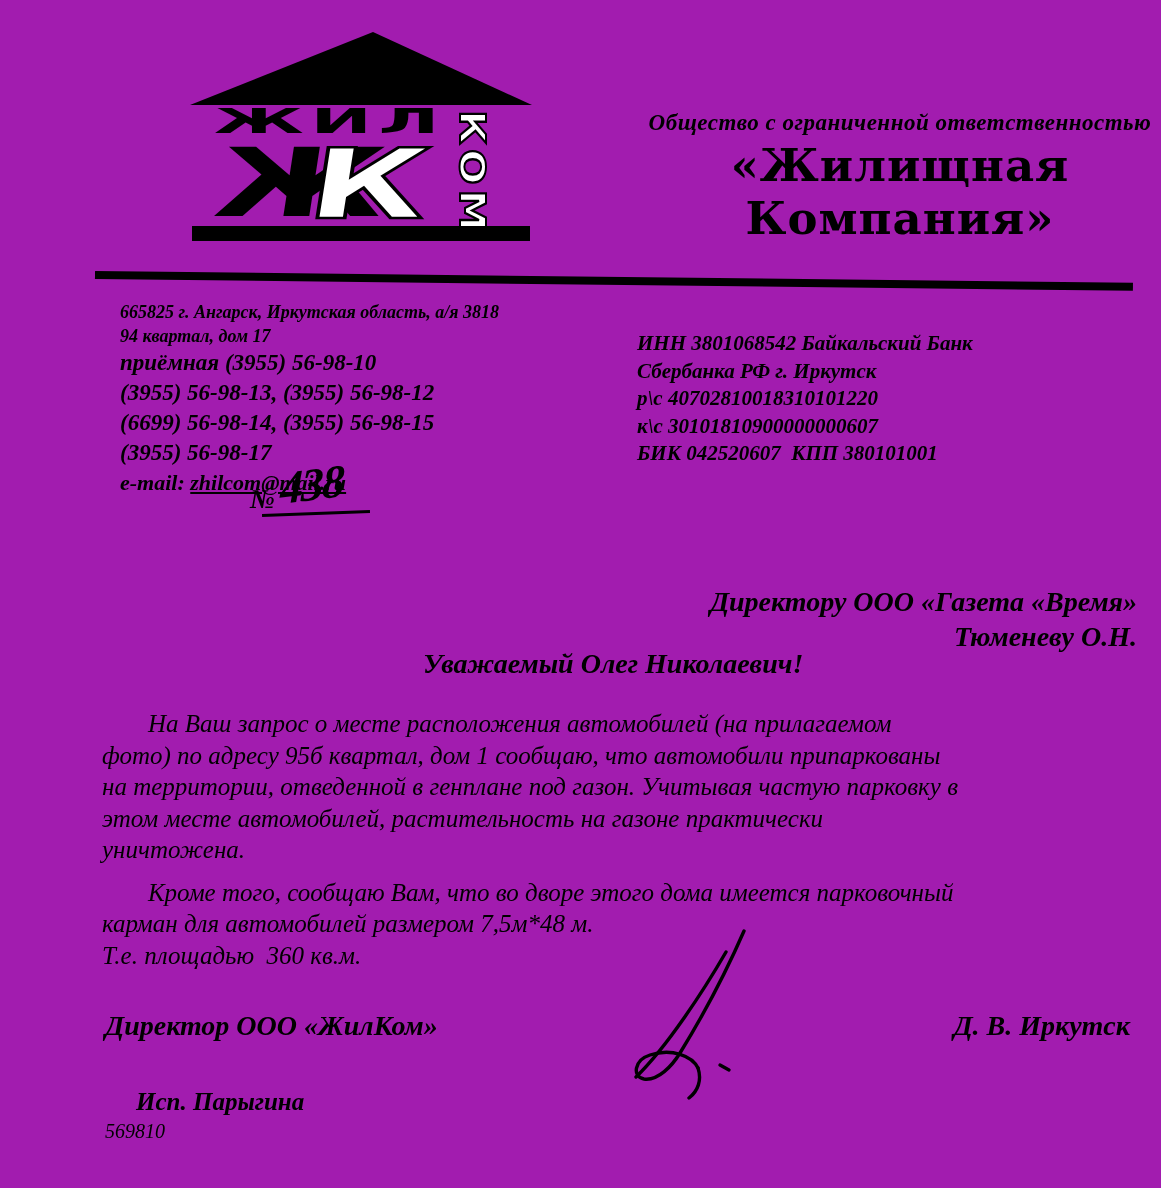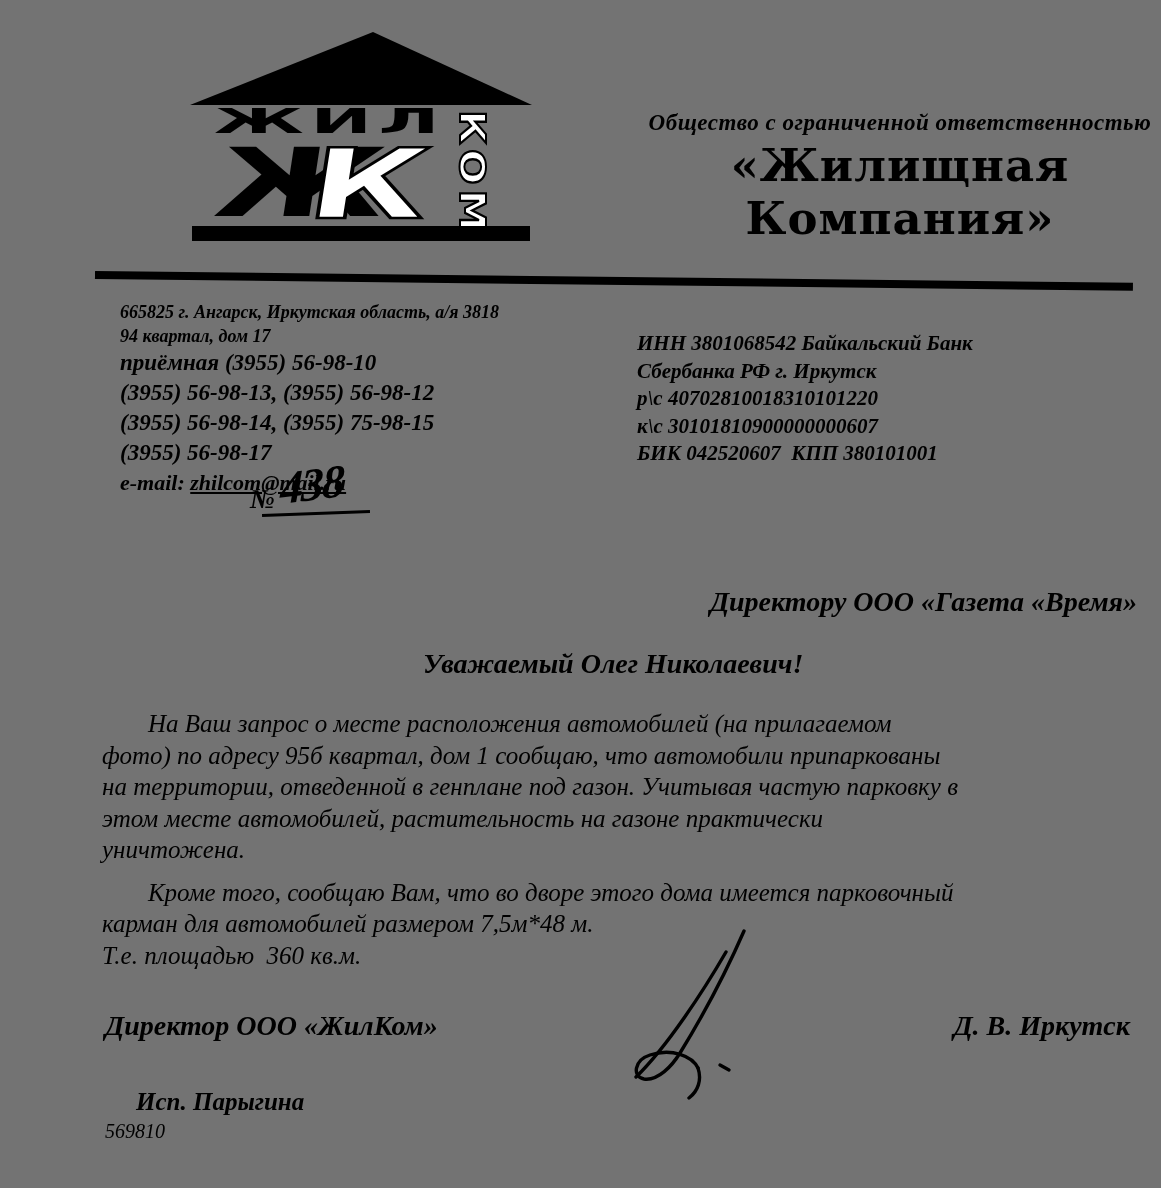--- a/index.html
+++ b/index.html
@@ -1,20 +1,20 @@
 <!DOCTYPE html>
 <html><head>
 <meta charset="utf-8">
 <style>
   html,body { margin:0; padding:0; background:#e8e8e8; }
   .page {
     position:relative;
     width:1161px; height:1188px;
     margin:0 auto;
-    background:#737373;
+    background:#a21caf;
     color:#000;
     font-family:"Liberation Serif","DejaVu Serif",serif;
     overflow:hidden;
   }
   .abs { position:absolute; }
   .pre { white-space:pre; }
 
   
   .logo-svg { position:absolute; left:188px; top:28px; }
 
@@ -103,41 +103,42 @@
     <div class="org-name">«Жилищная Компания»</div>
   </div>
 
   <div class="abs divider"></div>
 
   <div class="abs contact">
     <div class="small pre">665825 г. Ангарск, Иркутская область, а/я 3818</div>
     <div class="small pre">94 квартал, дом 17</div>
     <div class="phone pre">приёмная (3955) 56-98-10</div>
     <div class="phone pre">(3955) 56-98-13, (3955) 56-98-12</div>
-    <div class="phone pre">(3955) 56-98-14, (3955) 75-98-15</div>
+    <div class="phone pre">(6699) 56-98-14, (3955) 56-98-15</div>
     <div class="phone pre">(3955) 56-98-17</div>
     <div class="email-line"><span>e-mail: </span><span class="email">zhilcom@mail.ru</span></div>
   </div>
 
   <div class="abs bank">
     <div class="pre">ИНН 3801068542 Байкальский Банк</div>
     <div class="pre">Сбербанка РФ г. Иркутск</div>
     <div class="pre">р\с 40702810018310101220</div>
     <div class="pre">к\с 30101810900000000607</div>
     <div class="pre">БИК 042520607  КПП 380101001</div>
   </div>
 
   <div class="abs refnum">
     <span class="nsign">№</span>
     <span class="hand">438</span>
     <span class="refline"></span>
   </div>
 
   <div class="abs recipient">
     <div>Директору ООО «Газета «Время»</div>
+    <div>Тюменеву О.Н.</div>
   </div>
 
   <div class="abs salutation">Уважаемый Олег Николаевич!</div>
 
   <div class="abs body-text">
     <div class="indent pre">На Ваш запрос о месте расположения автомобилей (на прилагаемом</div>
     <div class="pre">фото) по адресу 95б квартал, дом 1 сообщаю, что автомобили припаркованы</div>
     <div class="pre">на территории, отведенной в генплане под газон. Учитывая частую парковку в</div>
     <div class="pre">этом месте автомобилей, растительность на газоне практически</div>
     <div class="pre">уничтожена.</div>

